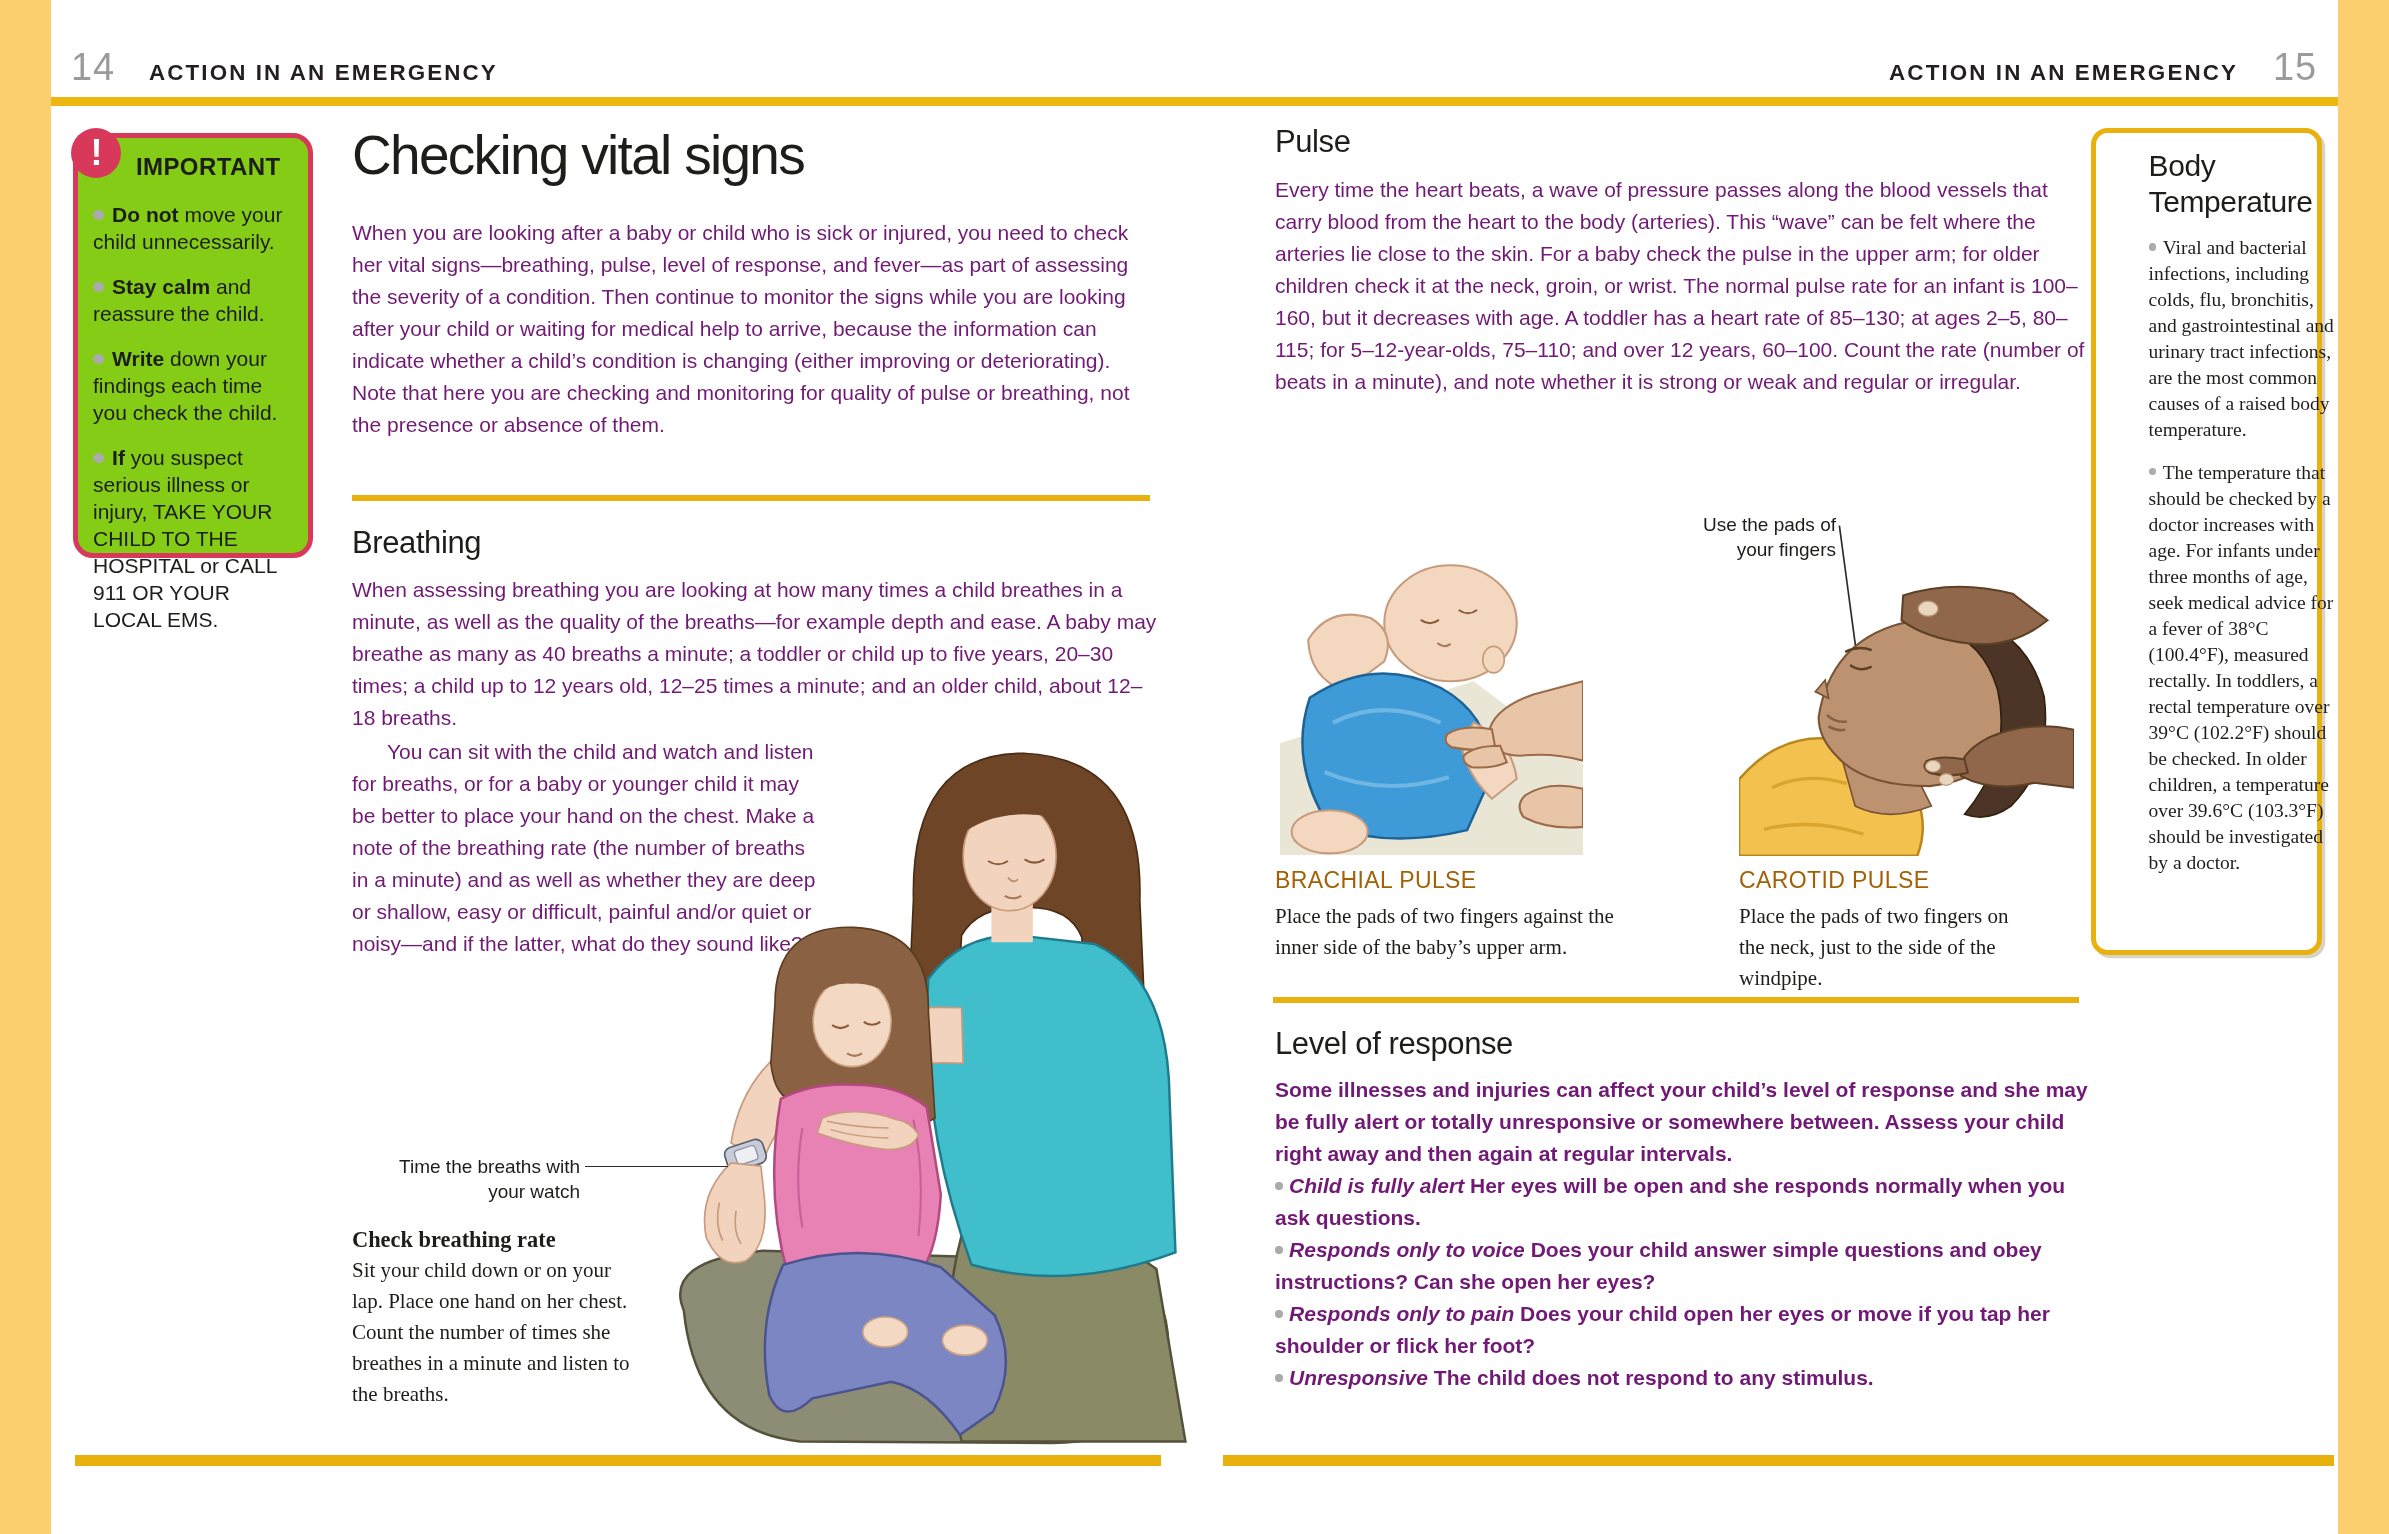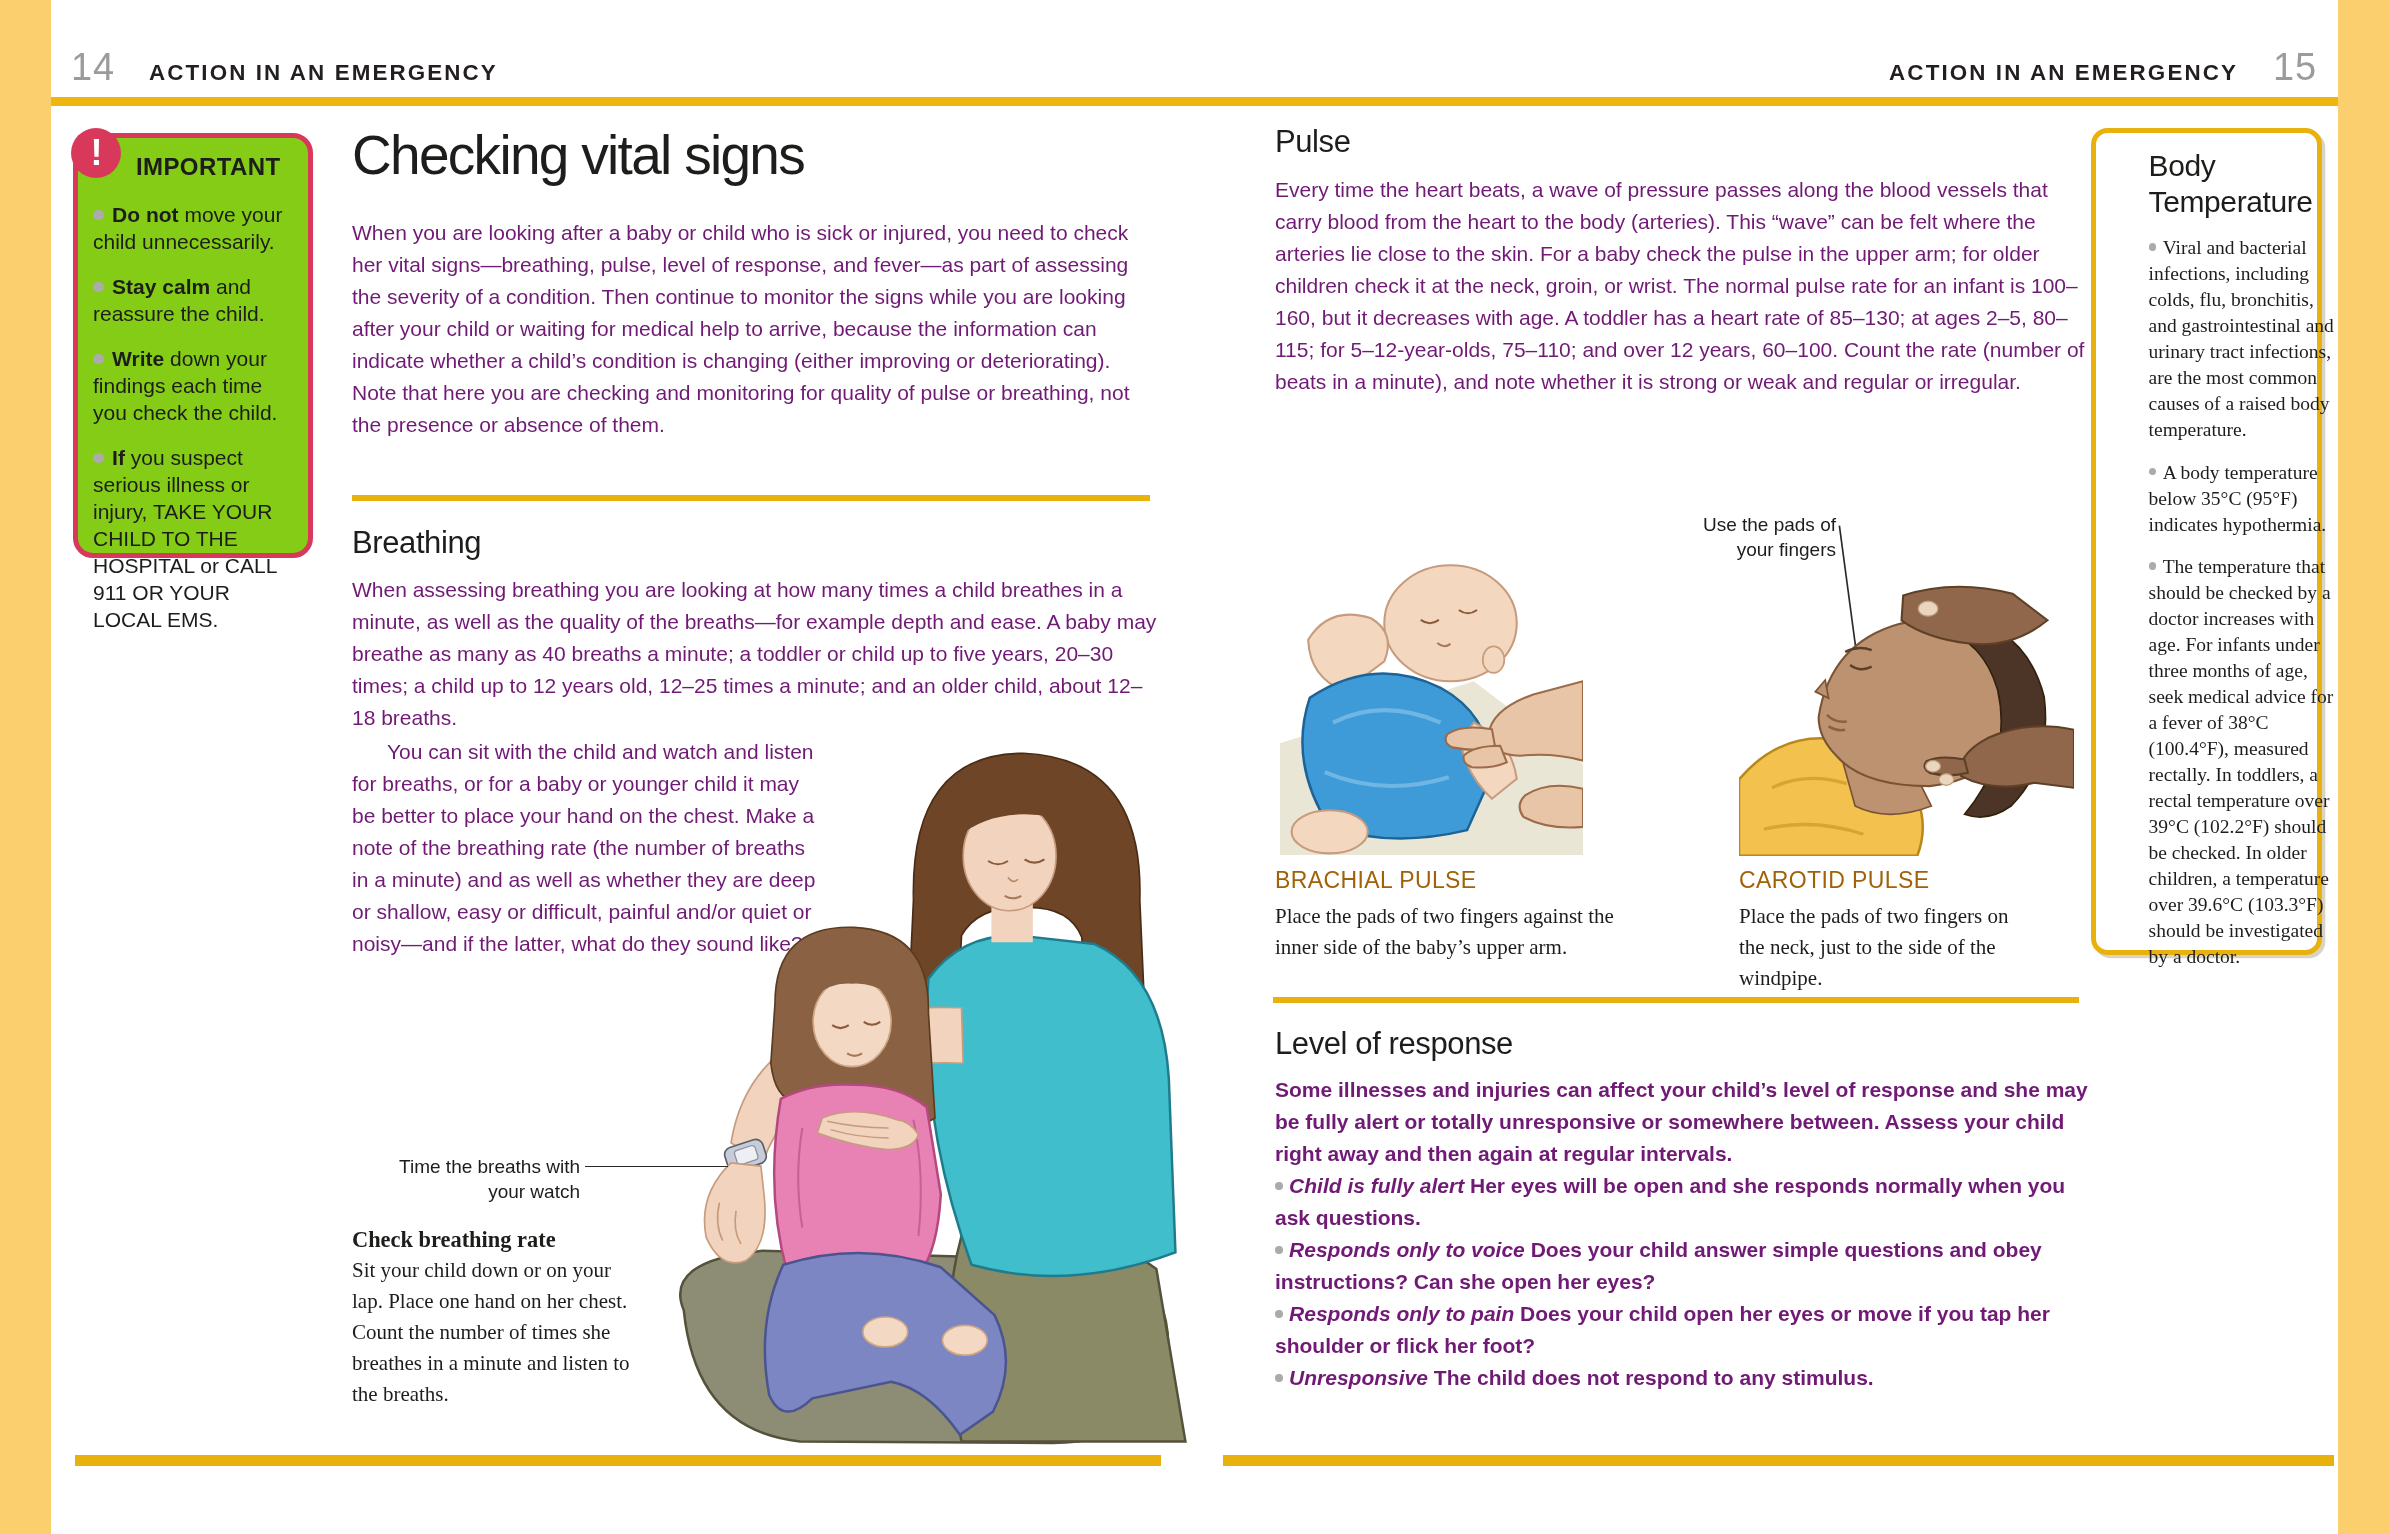--- a/index.html
+++ b/index.html
@@ -213,21 +213,20 @@
     <p class="lor-item"><span class="dot-sm"></span><i>Child is fully alert</i><span> Her eyes will be open and she responds normally when you ask questions.</span></p>
     <p class="lor-item"><span class="dot-sm"></span><i>Responds only to voice</i><span> Does your child answer simple questions and obey instructions? Can she open her eyes?</span></p>
     <p class="lor-item"><span class="dot-sm"></span><i>Responds only to pain</i><span> Does your child open her eyes or move if you tap her shoulder or flick her foot?</span></p>
     <p class="lor-item"><span class="dot-sm"></span><i>Unresponsive</i><span> The child does not respond to any stimulus.</span></p>
   </div>
 
   <div class="temp-box" style="left:2091px;top:128px;width:221px;height:817px;">
     <div class="abs" style="left:16.6px;top:15px;width:189px;margin-left:36px;">
       <h3 class="temp-head">Body Temperature</h3>
       <p class="temp-item"><span class="dot-sm"></span><span>Viral and bacterial infections, including colds, flu, bronchitis, and gastrointestinal and urinary tract infections, are the most common causes of a raised body temperature.</span></p>
-      <p class="temp-item"><span class="dot-sm"></span><span>A body temperature below 35°C (95°F) indicates hypothermia.</span></p>
       <p class="temp-item"><span class="dot-sm"></span><span>The temperature that should be checked by a doctor increases with age. For infants under three months of age, seek medical advice for a fever of 38°C (100.4°F), measured rectally. In toddlers, a rectal temperature over 39°C (102.2°F) should be checked. In older children, a temperature over 39.6°C (103.3°F) should be investigated by a doctor.</span></p>
     </div>
   </div>
 
   <div class="bottom-rule" style="left:1223px;top:1455px;width:1111px;"></div>
 
 </div>
 
 
 </body></html>

